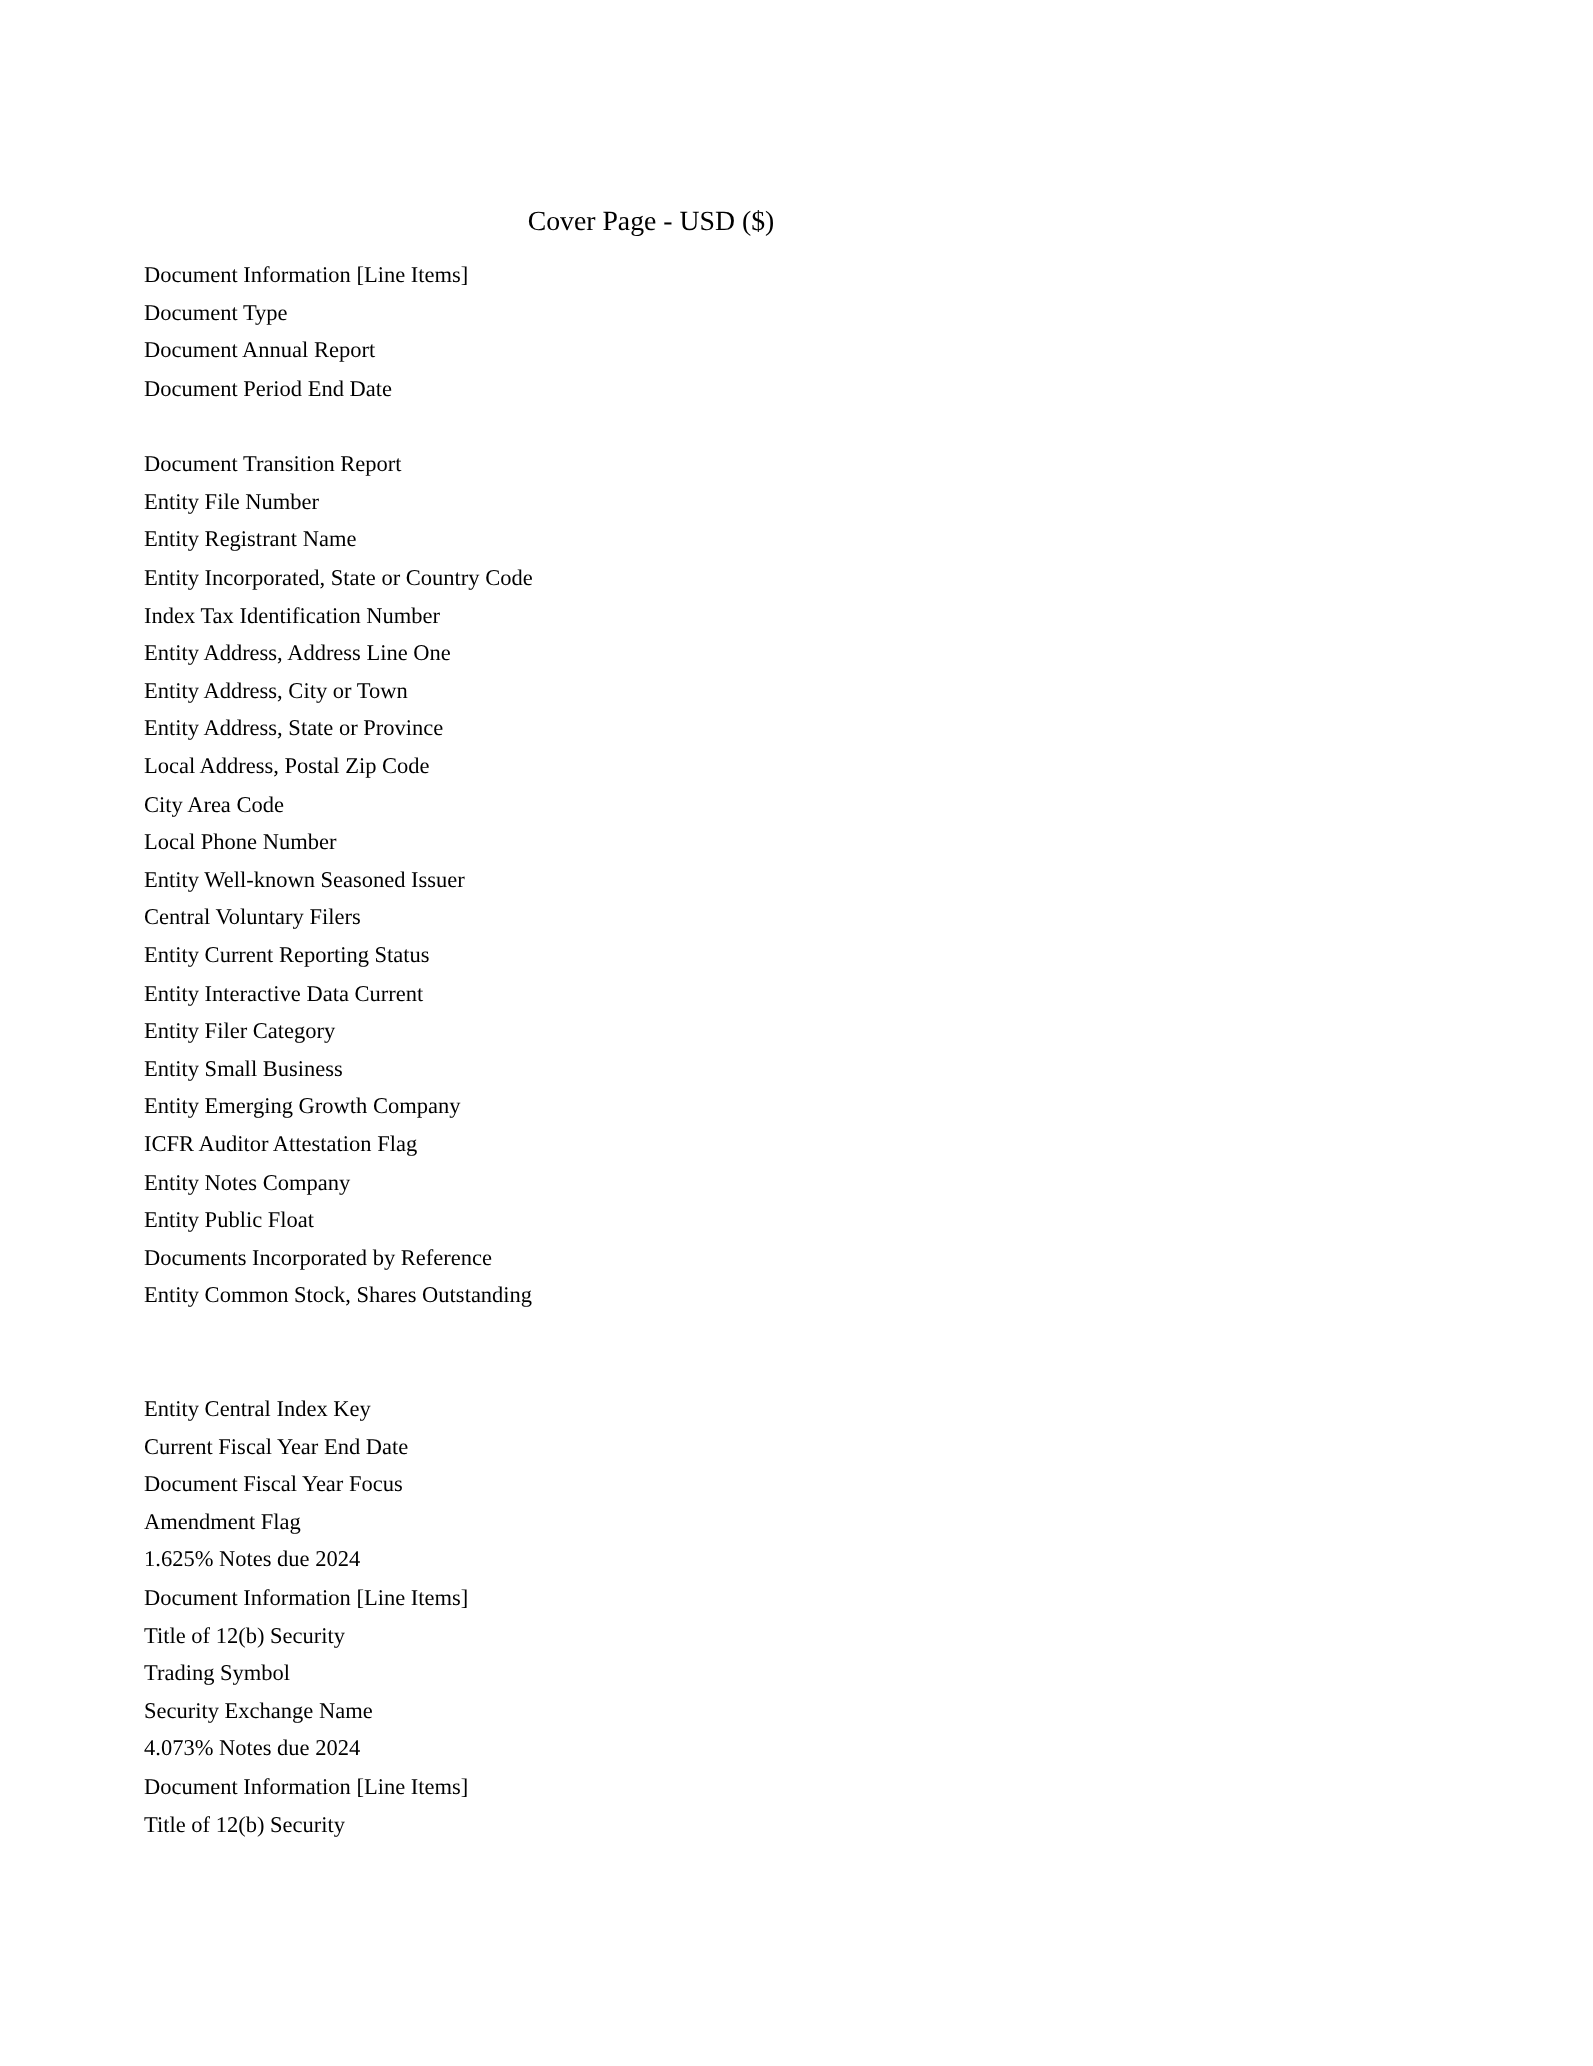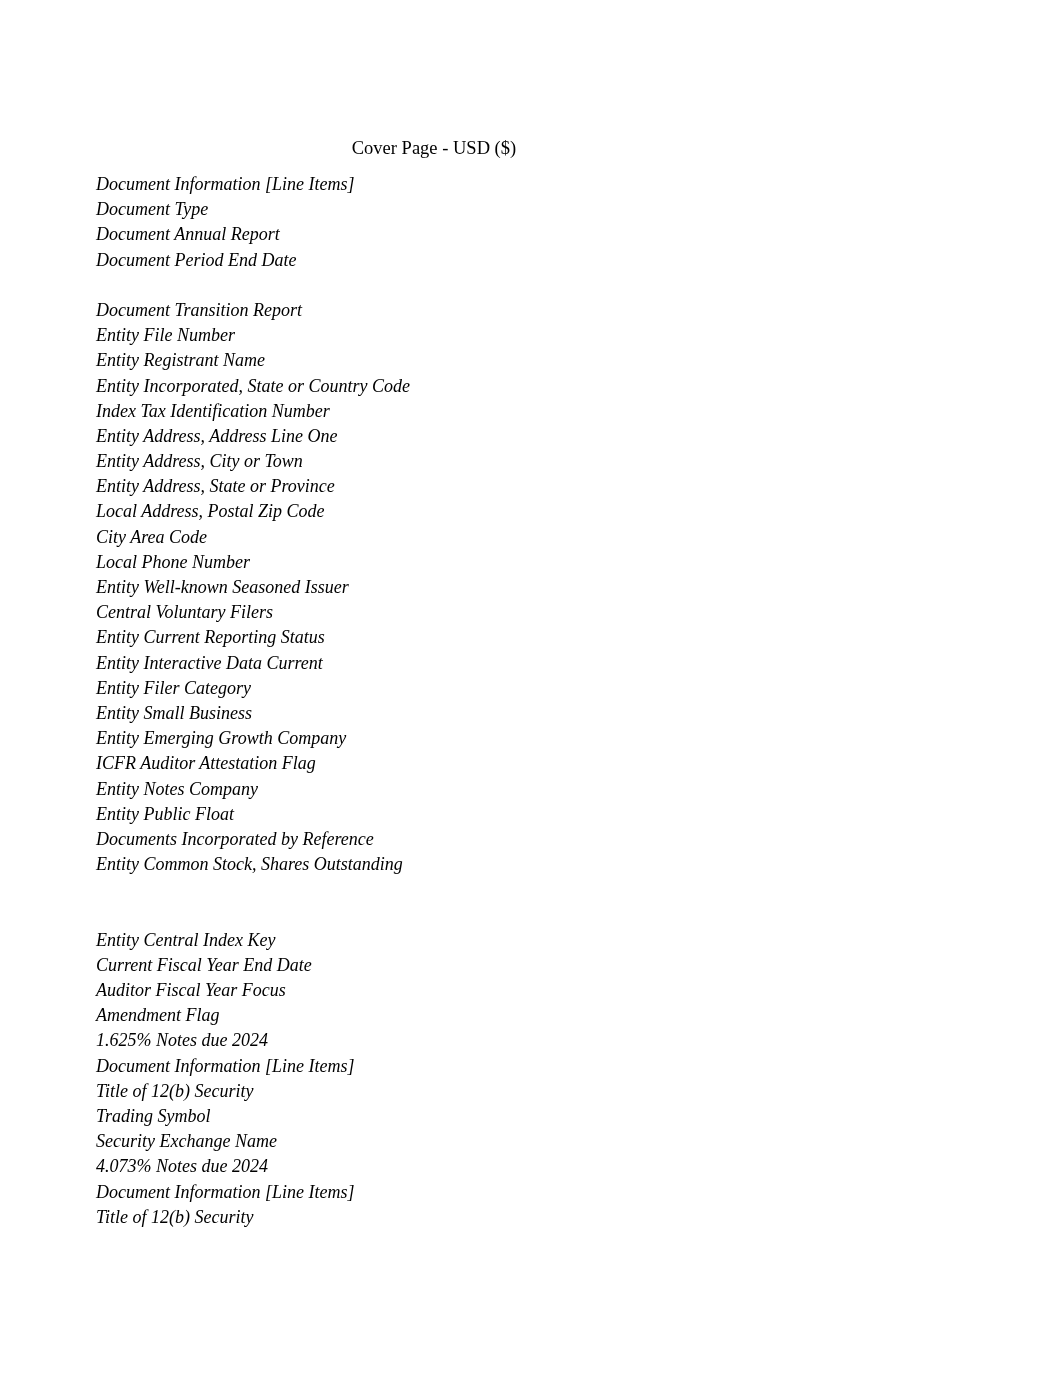--- a/index.html
+++ b/index.html
@@ -33,26 +33,25 @@
     white-space: nowrap;
     margin-left: 28px;
   }
   .label-column {
     position: absolute;
     top: 172px;
     left: 96px;
     width: 700px;
   }
   .row {
-    font-size: 18px;
+    font-size: 15px;
     line-height: 25.2px;
     height: 25.2px;
     white-space: nowrap;
     font-family: "Liberation Serif", "DejaVu Serif", serif;
-    font-style: italic;
   }
   .row.spacer {
     height: 25.2px;
     line-height: 25.2px;
   }
   .row-label {
     display: inline-block;
   }
 </style>
 </head>
@@ -89,21 +88,21 @@
       <div class="row"><span class="row-label">Entity Emerging Growth Company</span></div>
       <div class="row"><span class="row-label">ICFR Auditor Attestation Flag</span></div>
       <div class="row"><span class="row-label">Entity Notes Company</span></div>
       <div class="row"><span class="row-label">Entity Public Float</span></div>
       <div class="row"><span class="row-label">Documents Incorporated by Reference</span></div>
       <div class="row"><span class="row-label">Entity Common Stock, Shares Outstanding</span></div>
       <div class="row spacer">&nbsp;</div>
       <div class="row spacer">&nbsp;</div>
       <div class="row"><span class="row-label">Entity Central Index Key</span></div>
       <div class="row"><span class="row-label">Current Fiscal Year End Date</span></div>
-      <div class="row"><span class="row-label">Auditor Fiscal Year Focus</span></div>
+      <div class="row"><span class="row-label">Document Fiscal Year Focus</span></div>
       <div class="row"><span class="row-label">Amendment Flag</span></div>
       <div class="row"><span class="row-label">1.625% Notes due 2024</span></div>
       <div class="row"><span class="row-label">Document Information [Line Items]</span></div>
       <div class="row"><span class="row-label">Title of 12(b) Security</span></div>
       <div class="row"><span class="row-label">Trading Symbol</span></div>
       <div class="row"><span class="row-label">Security Exchange Name</span></div>
       <div class="row"><span class="row-label">4.073% Notes due 2024</span></div>
       <div class="row"><span class="row-label">Document Information [Line Items]</span></div>
       <div class="row"><span class="row-label">Title of 12(b) Security</span></div>
     </div>

